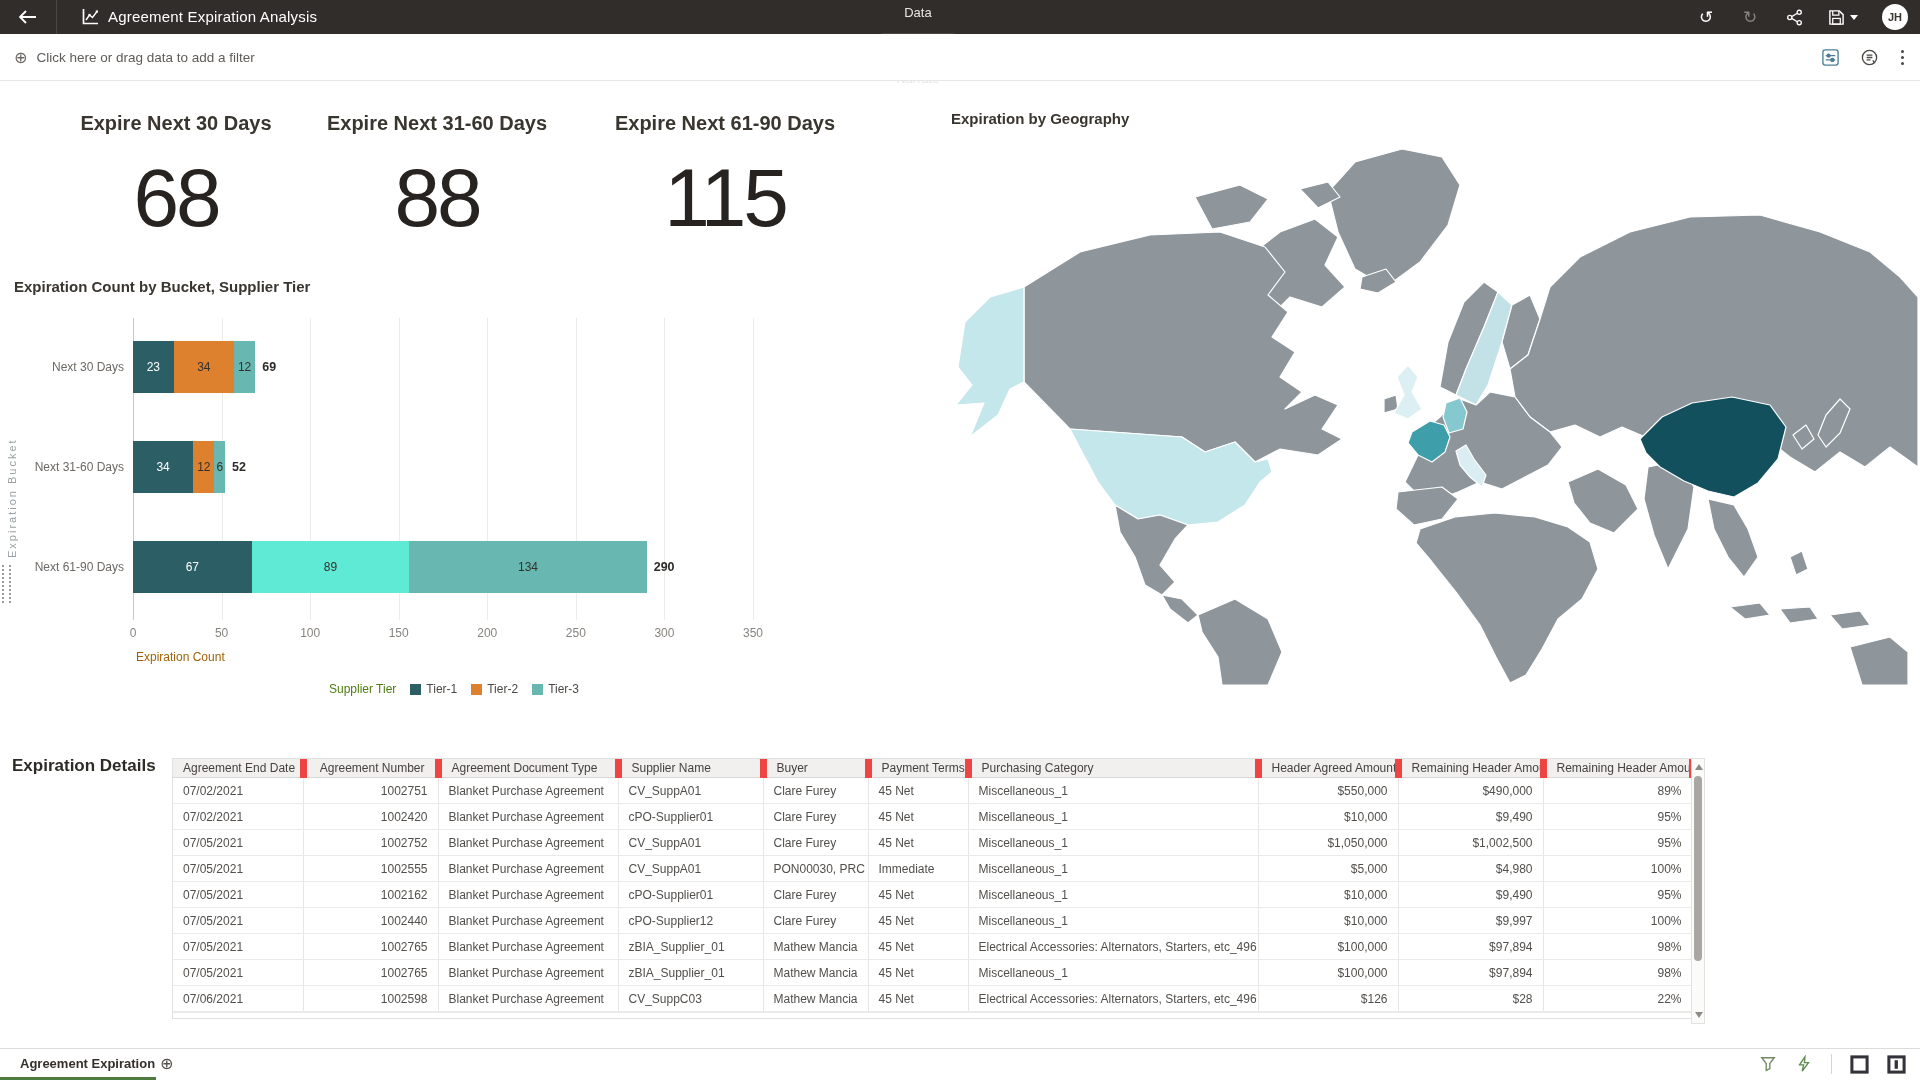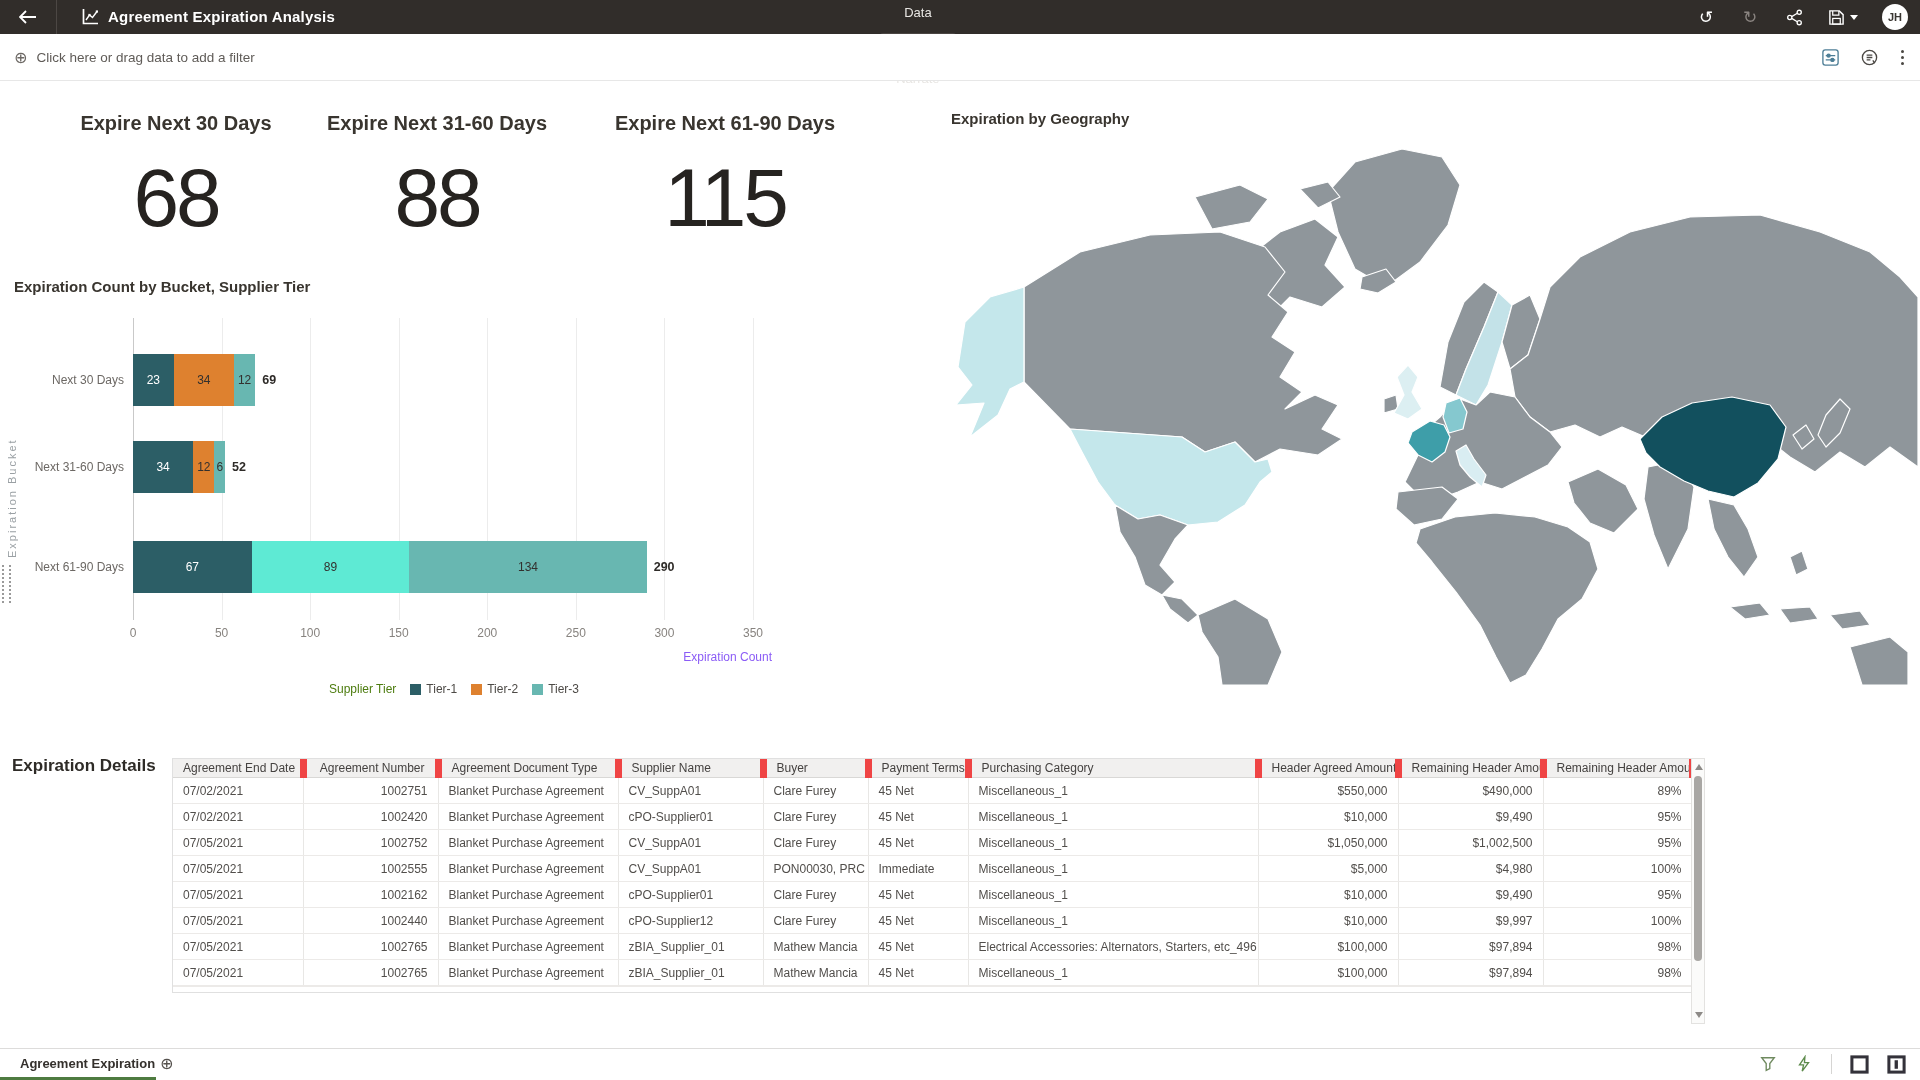--- a/index.html
+++ b/index.html
@@ -4,21 +4,21 @@
 <style>
   html,body{margin:0;padding:0;background:#fff;width:1920px;height:1080px;overflow:hidden;
     font-family:"Liberation Sans","DejaVu Sans",sans-serif;-webkit-font-smoothing:antialiased;}
   #app{position:relative;width:1920px;height:1080px;background:#fff;}
 
   
   .topbar{position:absolute;left:0;top:0;width:1920px;height:34px;background:#312d2a;color:#fff;}
   .topbar .back{position:absolute;left:10px;top:0;width:36px;height:34px;display:flex;align-items:center;justify-content:center;cursor:pointer;}
   .topbar .vdiv{position:absolute;left:56px;top:0;width:1px;height:34px;background:#4c4744;}
   .topbar .viz-icon{position:absolute;left:82px;top:8px;}
-  .title{position:absolute;left:108px;top:0;height:32px;display:flex;align-items:center;font-size:15px;font-weight:700;letter-spacing:.2px;}
+  .title{position:absolute;left:108px;top:0;height:32px;display:flex;align-items:center;font-size:15px;font-weight:400;letter-spacing:.2px;}
   .tabs{position:absolute;left:880px;top:0;height:34px;display:flex;align-items:center;gap:8px;font-size:13px;color:#e8e6e3;flex-direction:column;}
   .tabs .tab{padding:5px 12px;border-radius:3px;cursor:pointer;}
   .tabs .tab.active{background:#4a4542;color:#fff;}
   .top-actions{position:absolute;right:12px;top:0;height:34px;display:flex;align-items:center;gap:24px;}
   .ticon{width:20px;height:20px;display:flex;align-items:center;justify-content:center;font-size:17px;color:#fff;cursor:pointer;font-family:"DejaVu Sans",sans-serif;}
   .ticon.disabled{color:#8a8480;}
   .save-group{display:flex;align-items:center;gap:5px;cursor:pointer;}
   .caret{width:0;height:0;border-left:4px solid transparent;border-right:4px solid transparent;border-top:5px solid #fff;}
   .avatar{width:26px;height:26px;border-radius:50%;background:#fff;color:#3a3632;font-size:11px;font-weight:700;display:flex;align-items:center;justify-content:center;cursor:pointer;}
 
@@ -46,21 +46,21 @@
   .plot-bg{position:absolute;left:125px;top:0;width:622px;height:302px;}
   .gridline{position:absolute;top:0;width:1px;height:302px;background:#eceet;background:#ececec;}
   .gridline.axis{background:#c9c9c9;}
   .bar-row{position:absolute;left:0;right:0;height:52px;display:flex;align-items:center;}
   .bar-label{width:116px;text-align:right;padding-right:9px;font-size:12px;color:#6c6864;flex:none;}
   .bar-strip{display:flex;height:52px;align-items:stretch;}
   .seg{display:flex;align-items:center;justify-content:center;font-size:12px;overflow:visible;white-space:nowrap;}
   .bar-total{margin-left:7px;font-size:12.5px;font-weight:700;color:#2e2b28;}
   .ticks{position:absolute;left:8px;top:348px;width:744px;height:16px;}
   .tick{position:absolute;transform:translateX(-50%);font-size:12px;color:#87837f;}
-  .xlab{position:absolute;left:150px;top:372px;width:622px;text-align:right;font-size:12px;color:#8b5cf6;}
+  .xlab{position:absolute;left:136px;top:372px;width:622px;text-align:left;font-size:12px;color:#a16207;}
   .legend{position:absolute;left:133px;top:404px;width:622px;display:flex;align-items:center;justify-content:center;gap:14px;font-size:12px;}
   .legend .ltitle{color:#4d7c0f;margin-left:20px;}
   .litem{display:flex;align-items:center;gap:5px;color:#4d4a46;cursor:pointer;}
   .swatch{width:11px;height:11px;flex:none;}
   .resize-handle{position:absolute;left:2px;top:287px;width:5px;height:38px;border-left:2px dotted #9a9a9a;border-right:2px dotted #9a9a9a;}
 
   
   .map-title{position:absolute;left:951px;top:110px;}
   #worldmap{position:absolute;left:950px;top:137px;}
 
@@ -193,21 +193,21 @@
           <div class="gridline axis" style="left: 0px;"></div>
           <div class="gridline" style="left: 88.5714px;"></div>
           <div class="gridline" style="left: 177.143px;"></div>
           <div class="gridline" style="left: 265.714px;"></div>
           <div class="gridline" style="left: 354.286px;"></div>
           <div class="gridline" style="left: 442.857px;"></div>
           <div class="gridline" style="left: 531.429px;"></div>
           <div class="gridline" style="left: 620px;"></div>
         </div>
       <div id="chart-rows">
-          <div class="bar-row" style="top: 36px;">
+          <div class="bar-row" style="top: 23px;">
             <span class="bar-label">Next 30 Days</span>
             <span class="bar-strip">
               <span class="seg" style="width: 40.7429px; background: rgb(44, 94, 102); color: rgb(255, 255, 255);">23</span>
               <span class="seg" style="width: 60.2286px; background: rgb(222, 129, 47); color: rgb(51, 48, 46);">34</span>
               <span class="seg" style="width: 21.2571px; background: rgb(104, 183, 177); color: rgb(51, 48, 46);">12</span>
             </span>
             <span class="bar-total">69</span>
           </div>
           <div class="bar-row" style="top: 123px;">
             <span class="bar-label">Next 31-60 Days</span>
@@ -420,20 +420,32 @@
             <td class="r">1002765</td>
             <td>Blanket Purchase Agreement</td>
             <td>zBIA_Supplier_01</td>
             <td>Mathew Mancia</td>
             <td>45 Net</td>
             <td>Miscellaneous_1</td>
             <td class="r">$100,000</td>
             <td class="r">$97,894</td>
             <td class="r">98%</td>
           </tr>
+          <tr>
+            <td>07/06/2021</td>
+            <td class="r">1002598</td>
+            <td>Blanket Purchase Agreement</td>
+            <td>CV_SuppC03</td>
+            <td>Mathew Mancia</td>
+            <td>45 Net</td>
+            <td>Electrical Accessories: Alternators, Starters, etc_496</td>
+            <td class="r">$126</td>
+            <td class="r">$28</td>
+            <td class="r">22%</td>
+          </tr>
         </tbody>
     </table>
     <div class="sliver"></div>
   </div>
   <div class="vscroll">
     <span class="arr up"></span>
     <span class="thumb"></span>
     <span class="arr down"></span>
   </div>
 

